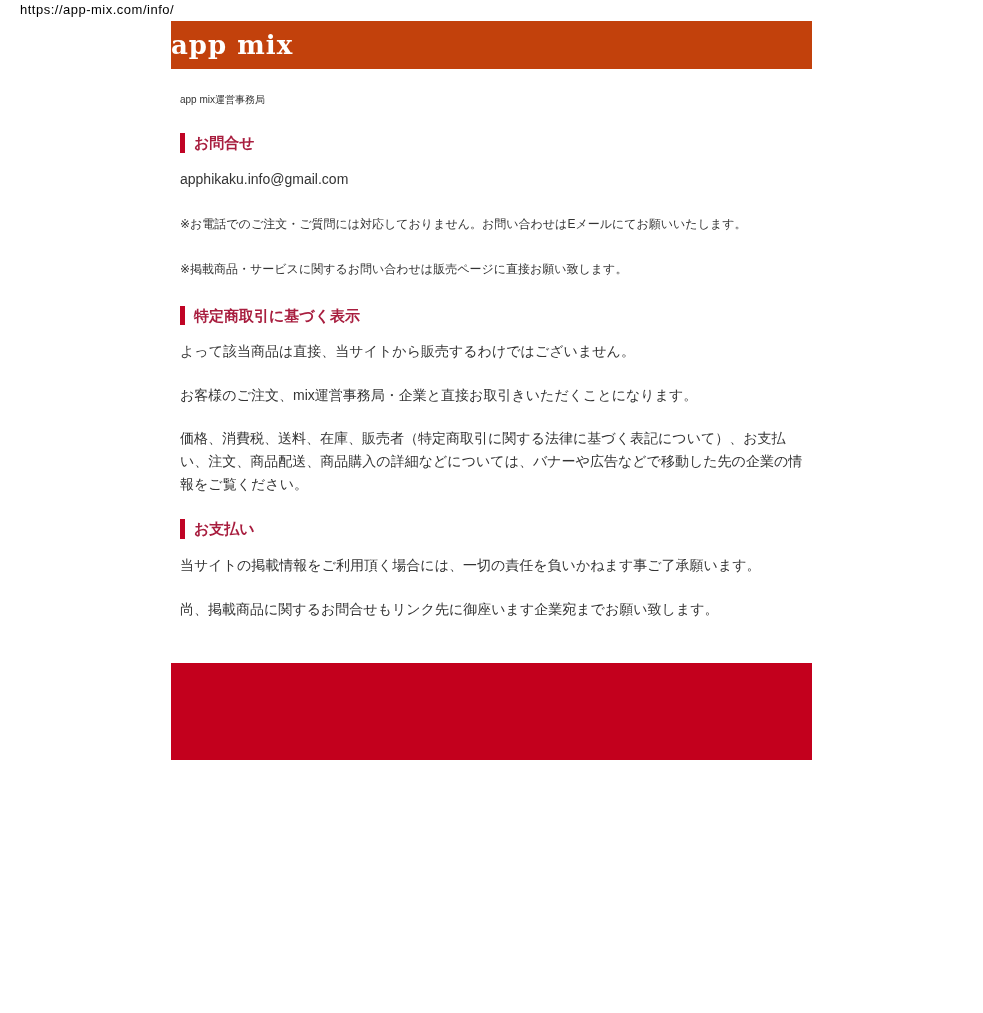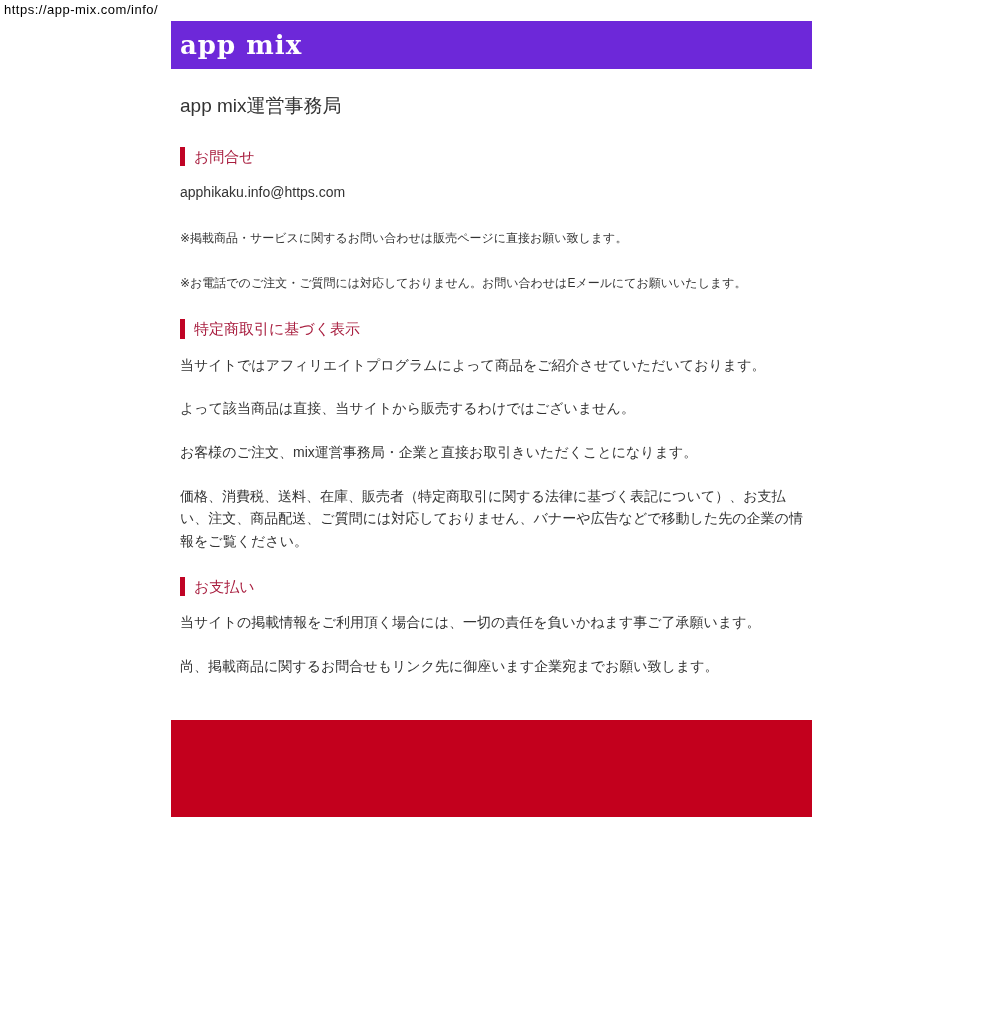--- a/index.html
+++ b/index.html
@@ -7,65 +7,65 @@
     width: 983px;
     background: #ffffff;
     font-family: "Liberation Sans", "DejaVu Sans", sans-serif;
     color: #333333;
   }
   body { position: relative; height: 1013px; overflow: hidden; }
 
   .page-url {
     position: absolute;
     top: 2px;
-    left: 4px;
+    left: 20px;
     font-size: 13px;
     color: #000000;
     letter-spacing: 0.5px;
   }
 
   .container {
     position: absolute;
     left: 171px;
     top: 21px;
     width: 641px;
   }
 
   .site-header {
-    background: #6d28d9;
+    background: #c2410c;
     height: 48px;
     display: flex;
     align-items: center;
-    padding-left: 9px;
+    padding-left: 0;
   }
   .site-title {
     font-family: "DejaVu Serif", "Liberation Serif", serif;
     font-weight: bold;
     font-size: 26px;
     color: #ffffff;
     letter-spacing: 1px;
   }
 
   .content {
     padding-left: 9px;
     padding-right: 2px;
   }
 
   .intro {
     margin-top: 23px;
-    font-size: 19px;
+    font-size: 10px;
     line-height: 1.5;
   }
 
   h2.section-heading {
     margin: 26px 0 15px 0;
     border-left: 5px solid #c00425;
     padding-left: 9px;
     font-size: 15px;
-    font-weight: normal;
+    font-weight: bold;
     color: #a81d3e;
     line-height: 1.3;
   }
   h2.section-heading.spaced { margin-top: 24px; }
 
   p.body-text {
     font-size: 14px;
     line-height: 1.62;
     margin: 0 0 21px 0;
     color: #333333;
@@ -95,29 +95,28 @@
 
   <header class="site-header">
     <span class="site-title">app mix</span>
   </header>
 
   <div class="content">
 
     <p class="intro">app mix運営事務局</p>
 
     <h2 class="section-heading">お問合せ</h2>
-    <p class="body-text email">apphikaku.info@https.com</p>
+    <p class="body-text email">apphikaku.info@gmail.com</p>
+    <p class="note">※お電話でのご注文・ご質問には対応しておりません。お問い合わせはEメールにてお願いいたします。</p>
     <p class="note">※掲載商品・サービスに関するお問い合わせは販売ページに直接お願い致します。</p>
-    <p class="note">※お電話でのご注文・ご質問には対応しておりません。お問い合わせはEメールにてお願いいたします。</p>
 
     <h2 class="section-heading spaced">特定商取引に基づく表示</h2>
-    <p class="body-text">当サイトではアフィリエイトプログラムによって商品をご紹介させていただいております。</p>
     <p class="body-text">よって該当商品は直接、当サイトから販売するわけではございません。</p>
     <p class="body-text">お客様のご注文、mix運営事務局・企業と直接お取引きいただくことになります。</p>
-    <p class="body-text">価格、消費税、送料、在庫、販売者（特定商取引に関する法律に基づく表記について）、お支払い、注文、商品配送、ご質問には対応しておりません、バナーや広告などで移動した先の企業の情報をご覧ください。</p>
+    <p class="body-text">価格、消費税、送料、在庫、販売者（特定商取引に関する法律に基づく表記について）、お支払い、注文、商品配送、商品購入の詳細などについては、バナーや広告などで移動した先の企業の情報をご覧ください。</p>
 
     <h2 class="section-heading spaced">お支払い</h2>
     <p class="body-text">当サイトの掲載情報をご利用頂く場合には、一切の責任を負いかねます事ご了承願います。</p>
     <p class="body-text">尚、掲載商品に関するお問合せもリンク先に御座います企業宛までお願い致します。</p>
 
   </div>
 
   <footer class="site-footer">
     
     

